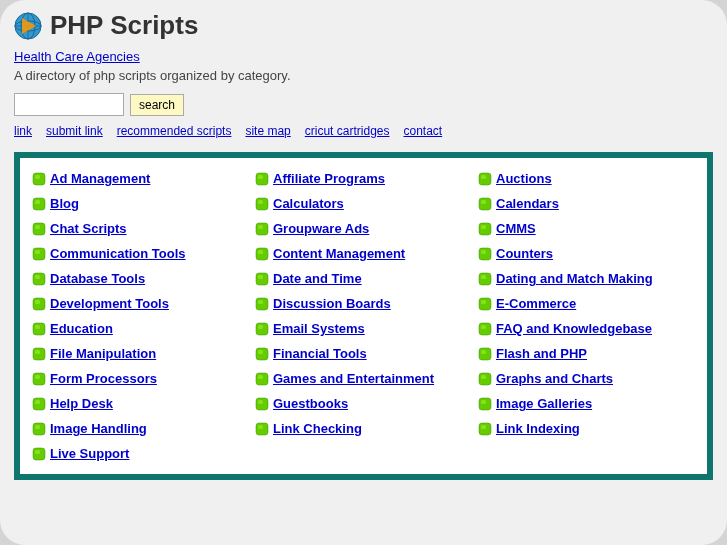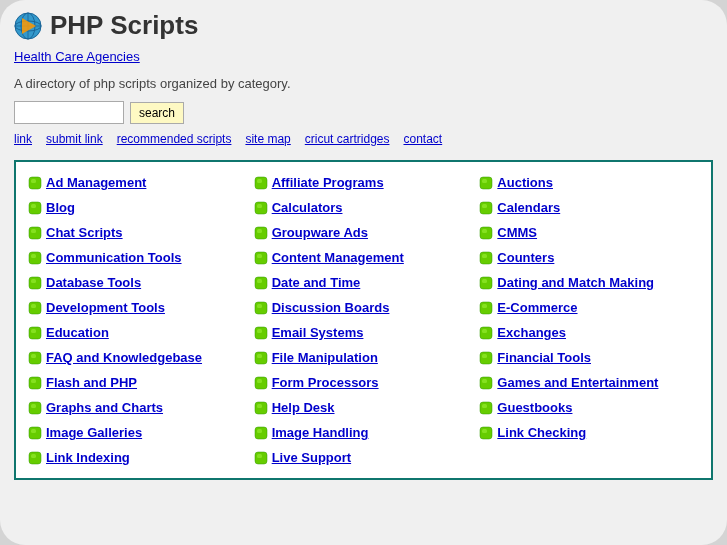--- a/index.html
+++ b/index.html
@@ -70,21 +70,21 @@
       margin-bottom: 14px;
       flex-wrap: wrap;
     }
     .nav-link {
       color: #0000cc;
       text-decoration: underline;
       font-size: 12px;
       cursor: pointer;
     }
     .categories-box {
-      border: 2px solid #0f766e;
+      border: 6px solid #0f766e;
       background: #fff;
       padding: 10px 12px;
     }
     .categories-grid {
       display: grid;
       grid-template-columns: repeat(3, 1fr);
       gap: 4px 6px;
     }
     .category-item {
       display: flex;
@@ -118,21 +118,21 @@
       <circle cx="14" cy="14" r="13" fill="#3399cc" stroke="#1a6699" stroke-width="1"></circle>
       <ellipse cx="14" cy="14" rx="7" ry="13" fill="none" stroke="#1a6699" stroke-width="1"></ellipse>
       <ellipse cx="14" cy="14" rx="13" ry="5" fill="none" stroke="#1a6699" stroke-width="1"></ellipse>
       <line x1="1" y1="14" x2="27" y2="14" stroke="#1a6699" stroke-width="0.8"></line>
       <line x1="14" y1="1" x2="14" y2="27" stroke="#1a6699" stroke-width="0.8"></line>
       <polygon points="8,6 22,14 8,22" fill="#ff9900" opacity="0.85"></polygon>
     </svg>
     <h1 class="page-title">PHP Scripts</h1>
   </div>
 
-  <div style="margin-bottom:12px;">
+  <div style="margin-bottom:4px;">
     <a class="breadcrumb-link">Health Care Agencies</a>
   </div>
 
   <p class="description">A directory of php scripts organized by category.</p>
 
   <div class="search-bar">
     <input class="search-input" type="text" style="">
     <button class="search-button">search</button>
   </div>
 
@@ -287,27 +287,20 @@
               <rect x="1" y="1" width="12" height="12" rx="3" fill="#66cc00" stroke="#339900" stroke-width="0.5"></rect>
               <rect x="3" y="3" width="5" height="4" rx="1.5" fill="#99ee33" opacity="0.6"></rect>
             </svg></span>
           <a class="category-link" href="#">Email Systems</a>
         </div>
         <div class="category-item">
           <span class="category-icon"><svg viewBox="0 0 14 14" width="14" height="14">
               <rect x="1" y="1" width="12" height="12" rx="3" fill="#66cc00" stroke="#339900" stroke-width="0.5"></rect>
               <rect x="3" y="3" width="5" height="4" rx="1.5" fill="#99ee33" opacity="0.6"></rect>
             </svg></span>
-          <a class="category-link" href="#">Exchanges </a>
-        </div>
-        <div class="category-item">
-          <span class="category-icon"><svg viewBox="0 0 14 14" width="14" height="14">
-              <rect x="1" y="1" width="12" height="12" rx="3" fill="#66cc00" stroke="#339900" stroke-width="0.5"></rect>
-              <rect x="3" y="3" width="5" height="4" rx="1.5" fill="#99ee33" opacity="0.6"></rect>
-            </svg></span>
           <a class="category-link" href="#">FAQ and Knowledgebase</a>
         </div>
         <div class="category-item">
           <span class="category-icon"><svg viewBox="0 0 14 14" width="14" height="14">
               <rect x="1" y="1" width="12" height="12" rx="3" fill="#66cc00" stroke="#339900" stroke-width="0.5"></rect>
               <rect x="3" y="3" width="5" height="4" rx="1.5" fill="#99ee33" opacity="0.6"></rect>
             </svg></span>
           <a class="category-link" href="#">File Manipulation</a>
         </div>
         <div class="category-item">

